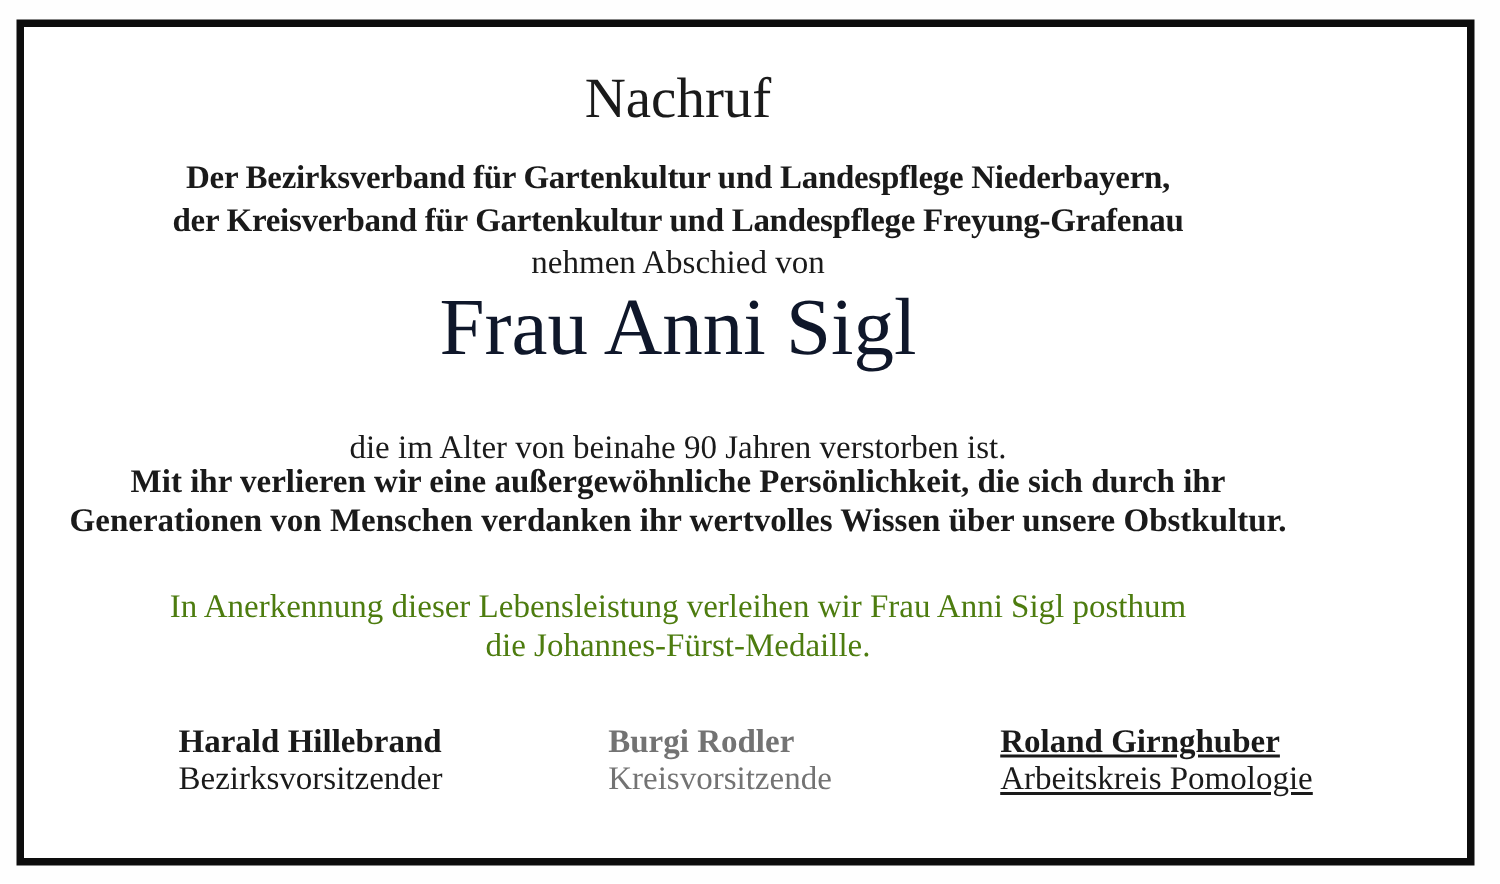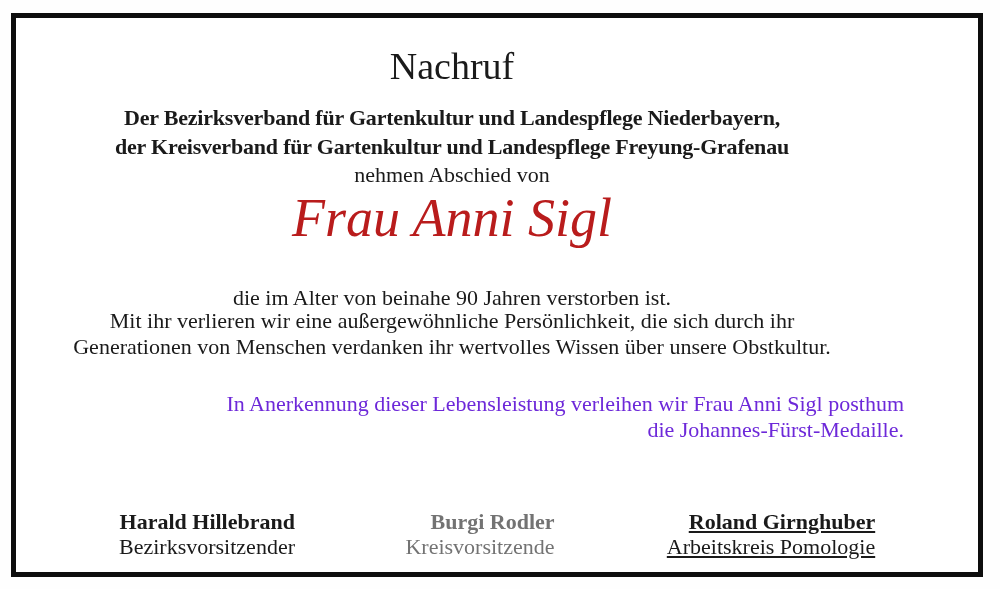--- a/index.html
+++ b/index.html
@@ -68,25 +68,24 @@
   }
   .remembrance {
     top: 443px;
     font-size: 22px;
     line-height: 26px;
   }
   .sig-col {
     position: absolute;
     top: 481px;
     transform: translateX(-50%);
-    text-align: right;
+    text-align: left;
     white-space: nowrap;
     font-size: 22px;
     line-height: 25px;
-    margin-top: 28px;
   }
   .sig-col .sig-name { font-weight: bold; }
   .sig-1 { left: 207px; }
   .sig-2 { left: 480px; }
   .sig-3 { left: 771px; }
 </style>
 </head>
 <body>
 
 <div class="page">
@@ -94,30 +93,30 @@
 
   <div class="tblock title" style="color: rgb(26, 26, 26);">Nachruf</div>
 
   <div class="tblock orgs" style="color: rgb(26, 26, 26);">
     <div>Der Bezirksverband für Gartenkultur und Landespflege Niederbayern,</div>
     <div>der Kreisverband für Gartenkultur und Landespflege Freyung-Grafenau</div>
   </div>
 
   <div class="tblock farewell" style="color: rgb(26, 26, 26);">nehmen Abschied von</div>
 
-  <div class="tblock deceased" style="color: #b91c1c; font-style: italic;">Frau Anni Sigl</div>
+  <div class="tblock deceased" style="color: #0f172a;">Frau Anni Sigl</div>
 
   <div class="tblock ageline" style="color: rgb(26, 26, 26);">die im Alter von beinahe 90 Jahren verstorben ist.</div>
 
-  <div class="tblock tribute" style="color: rgb(26, 26, 26);">
+  <div class="tblock tribute" style="color: rgb(26, 26, 26); font-weight: bold;">
     <div>Mit ihr verlieren wir eine außergewöhnliche Persönlichkeit, die sich durch ihr</div>
     <div>Generationen von Menschen verdanken ihr wertvolles Wissen über unsere Obstkultur.</div>
   </div>
 
-  <div class="tblock award" style="color: #6d28d9; text-align: right;">
+  <div class="tblock award" style="color: #4d7c0f;">
     <div>In Anerkennung dieser Lebensleistung verleihen wir Frau Anni Sigl posthum</div>
     <div>die Johannes-Fürst-Medaille.</div>
   </div>
 
 
   <div class="sig-col sig-1" style="color: rgb(26, 26, 26);">
     <div class="sig-name">Harald Hillebrand</div>
     <div class="sig-role">Bezirksvorsitzender</div>
   </div>
 

